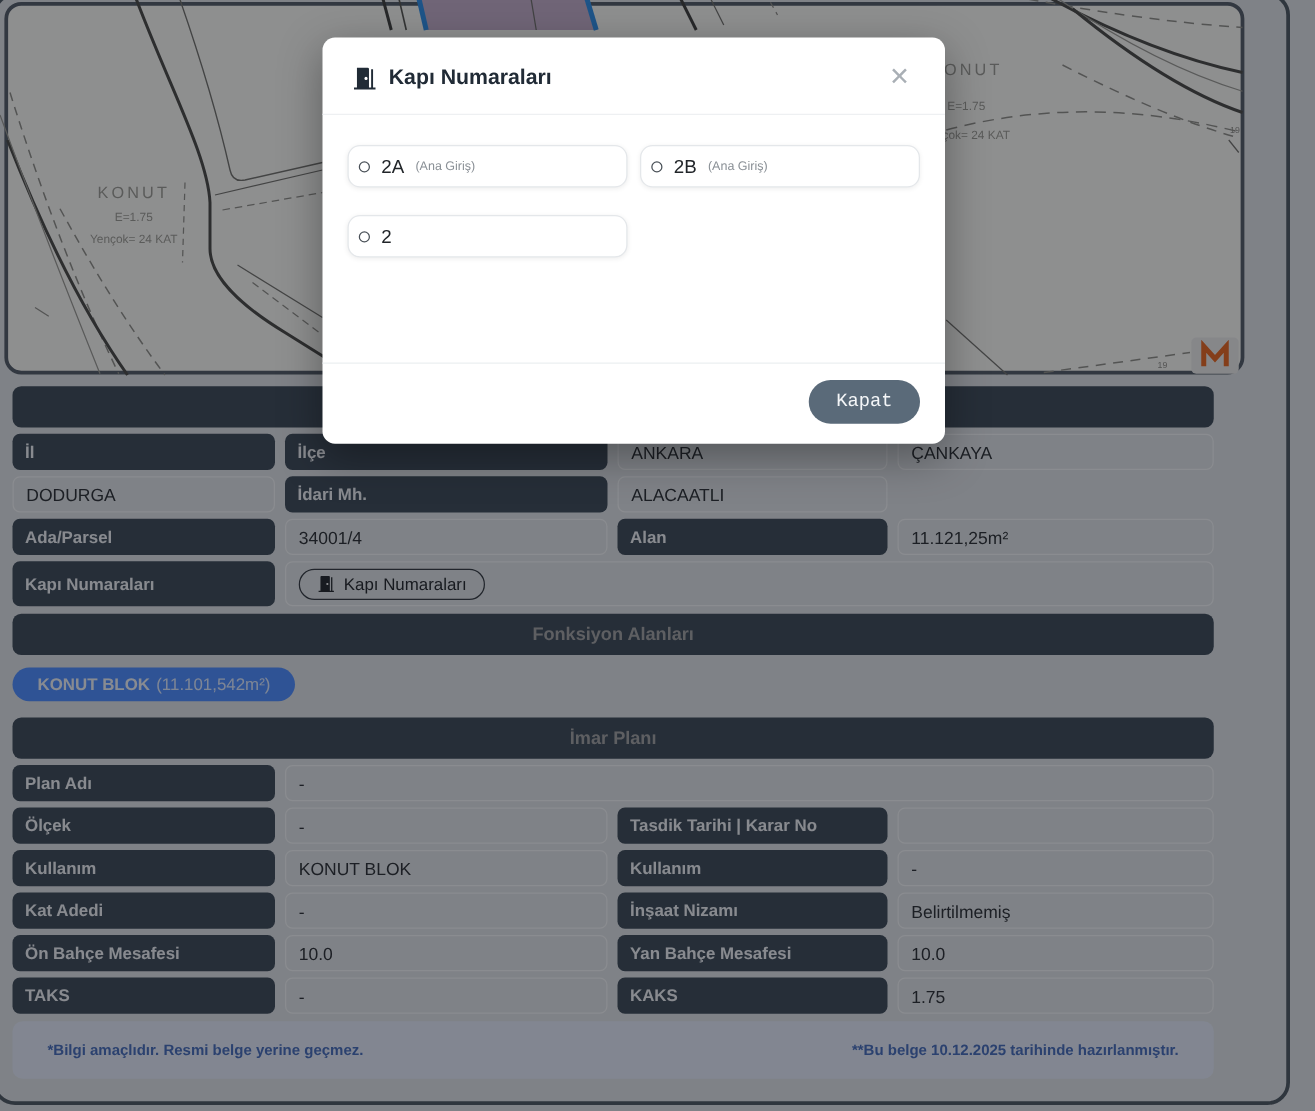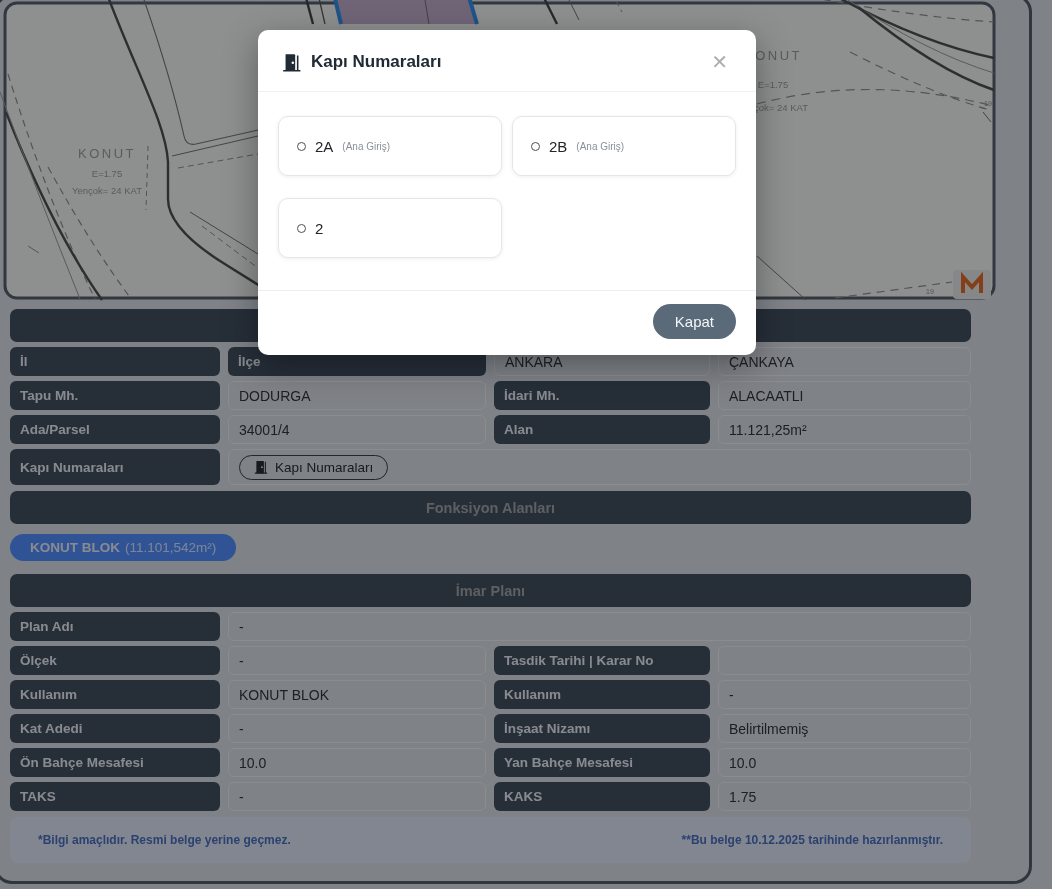--- a/index.html
+++ b/index.html
@@ -37,28 +37,28 @@
 
   
   .backdrop{position:fixed;inset:0;background:rgba(10,14,20,0.45);z-index:5;}
   .modal{position:absolute;left:258px;top:30px;width:498px;height:325px;background:#fff;
     border-radius:10px;box-shadow:0 10px 34px rgba(0,0,0,.35);z-index:10;display:flex;flex-direction:column;box-sizing:border-box;}
   .modal-header{display:flex;align-items:center;gap:10px;padding:20px 24px 17px;border-bottom:1px solid #eef0f2;}
   .modal-title{flex:1;font-size:17px;font-weight:bold;color:#212b36;}
   .modal-close{color:#a9afb5;font-size:20px;line-height:1;cursor:pointer;padding:2px 4px;}
   .modal-body{flex:1;padding:24px 20px 0;}
   .cards{display:grid;grid-template-columns:1fr 1fr;gap:22px 10px;}
-  .door-card{height:60px;border:1px solid #e4e7ea;border-radius:10px;box-shadow:0 1px 4px rgba(0,0,0,.07);
-    display:flex;align-items:center;gap:9px;padding:0 18px;box-sizing:border-box;cursor:pointer;background:#fff;}
+  .door-card{height:34px;border:1px solid #e4e7ea;border-radius:10px;box-shadow:0 1px 4px rgba(0,0,0,.07);
+    display:flex;align-items:center;gap:9px;padding:0 8px;box-sizing:border-box;cursor:pointer;background:#fff;}
   .ring{width:7px;height:7px;border:1.6px solid #495057;border-radius:50%;flex:0 0 auto;}
   .door-num{font-size:15px;color:#212529;}
   .door-note{font-size:10px;color:#8a9096;}
   .modal-footer{border-top:1px solid #eceff1;padding:13px 20px 16px;text-align:right;}
   .kapat{background:#5a6a79;color:#f4f6f8;border:none;border-radius:18px;padding:9px 22px;
-    font-size:15px;cursor:pointer;font-family:Liberation Sans, sans-serif;}
+    font-size:15px;cursor:pointer;font-family:Liberation Mono, monospace;}
 </style>
 </head>
 <body>
 
 <div class="doc">
 
   <div class="map-wrap">
     <svg width="1000" height="309" viewBox="0 0 1000 309">
 
       <rect x="5" y="9" width="989" height="295" rx="12" fill="#faf9f5" stroke="#525b66" stroke-width="3"></rect>
@@ -123,21 +123,20 @@
 
     <div class="band"></div>
 
     <div class="trow">
       <div class="cell label">İl</div>
       <div class="cell label">İlçe</div>
       <div class="cell value">ANKARA</div>
       <div class="cell value">ÇANKAYA</div>
     </div>
     <div class="trow">
-      <div class="cell label">Tapu Mh.</div>
       <div class="cell value">DODURGA</div>
       <div class="cell label">İdari Mh.</div>
       <div class="cell value">ALACAATLI</div>
     </div>
     <div class="trow">
       <div class="cell label">Ada/Parsel</div>
       <div class="cell value">34001/4</div>
       <div class="cell label">Alan</div>
       <div class="cell value">11.121,25m²</div>
     </div>

